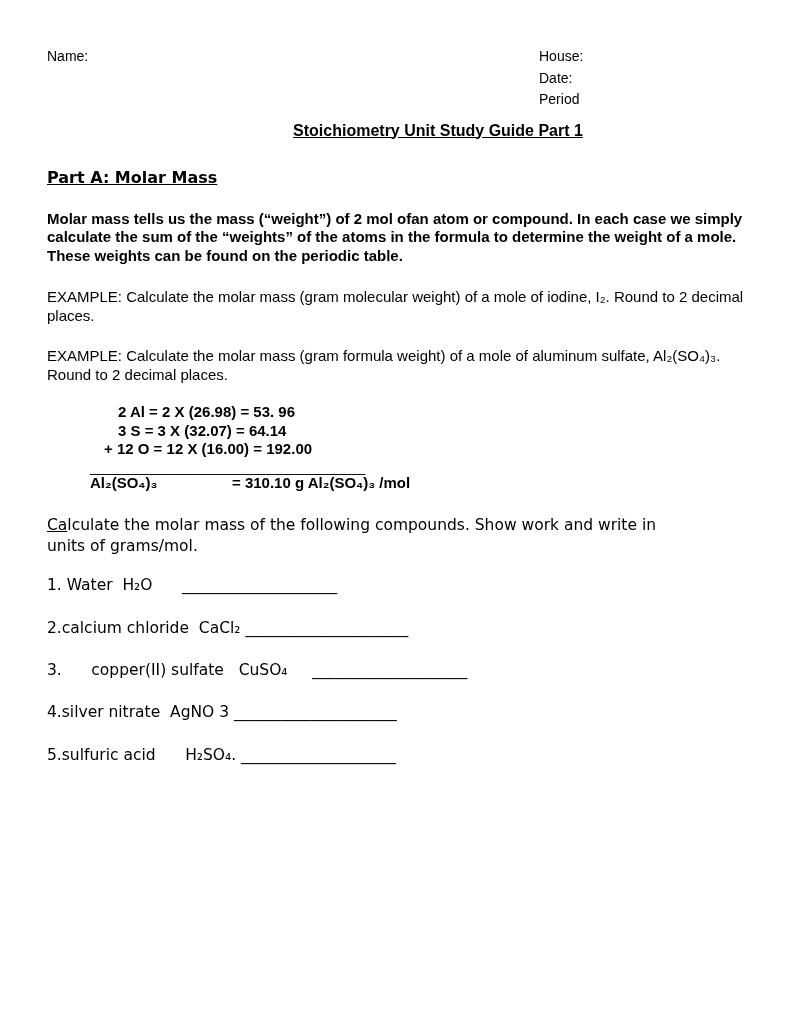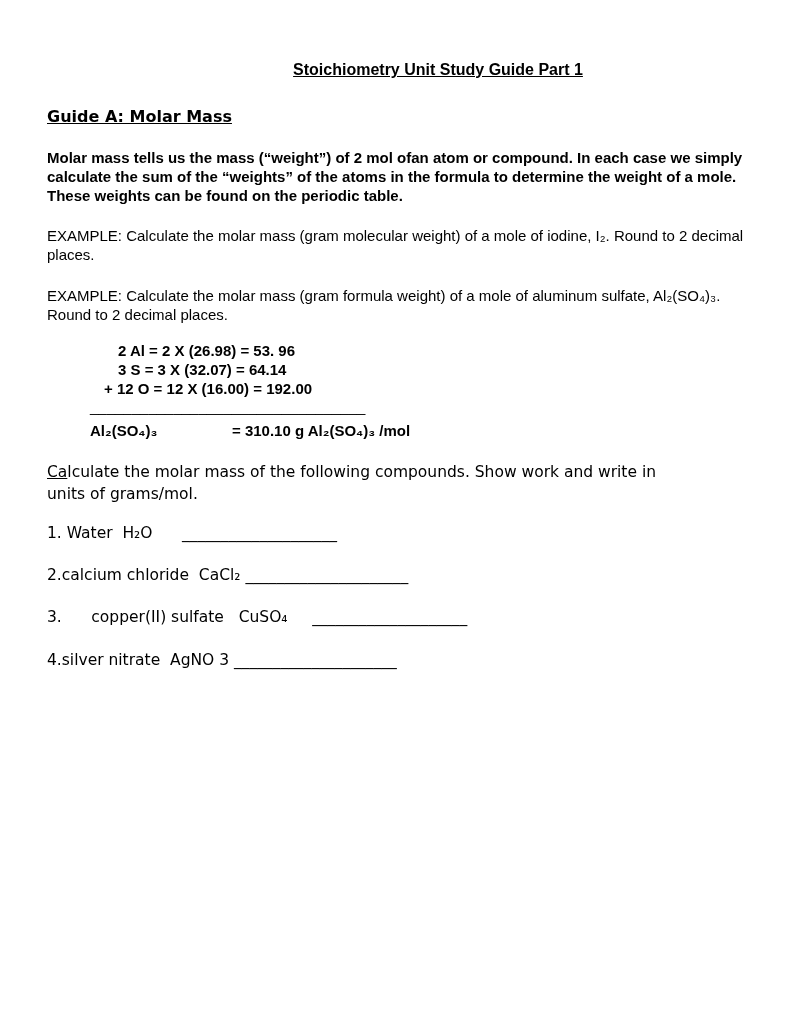--- a/index.html
+++ b/index.html
@@ -32,39 +32,47 @@
   .intro { margin-top: 22px; font-weight: bold; max-width: 700px; line-height: 1.25; }
   .example { margin-top: 22px; font-weight: normal; max-width: 700px; line-height: 1.25; }
 
   .work1 { margin: 26px 0 0 66px; }
   .b { font-weight: bold; }
 
   .work2 { margin: 18px 0 0 43px; font-weight: bold; line-height: 1.25; }
   .wl12 { padding-left: 28px; }
   .wl3  { padding-left: 14px; }
   .divider { font-weight: normal; letter-spacing: 0; line-height: 1; }
-  .result-row { margin-top: 8px; }
+  .result-row { margin-top: 0; }
   .result-formula { display: inline-block; width: 142px; }
 
   .hand { font-family: "DejaVu Sans", sans-serif; font-size: 15.5px; }
   .instr { margin-top: 22px; max-width: 640px; line-height: 1.4; }
   .u { text-decoration: underline; }
   .prob { margin-top: 23px; white-space: pre-wrap; }
   .prob-first { margin-top: 18px; }
   .blank { letter-spacing: 0; }
 </style>
 </head>
 <body>
 
 <div class="page">
 
+  <div class="header">
+    <div class="header-left">Name:</div>
+    <div class="header-right">
+      <span>House:</span>
+      <span>Date:</span>
+      <span>Period</span>
+    </div>
+  </div>
 
   <h1 class="title">Stoichiometry Unit Study Guide Part 1</h1>
 
-  <h2 class="part-heading">Guide A: Molar Mass</h2>
+  <h2 class="part-heading">Part A: Molar Mass</h2>
 
   <p class="intro">Molar mass tells us the mass (“weight”) of 2 mol ofan atom or compound.  In each case we simply calculate the sum of the “weights” of the atoms in the formula to determine the weight of a mole. These weights can be found on the periodic table.</p>
 
   <p class="example">EXAMPLE:  Calculate the molar mass (gram molecular weight) of a mole of iodine, I₂. Round to 2 decimal places.</p>
 
 
   <p class="example">EXAMPLE:  Calculate the molar mass (gram formula weight) of a mole of aluminum sulfate, Al₂(SO₄)₃. Round to 2 decimal places.</p>
 
   <div class="work2">
     <div class="wl12">2 Al =  2 X (26.98) = 53. 96</div>
@@ -80,15 +88,16 @@
     <p class="instr"><span class="u">Ca</span><span>lculate the molar mass of the following compounds. Show work and write in units of grams/mol.</span></p>
 
     <div class="prob prob-first"><span>1. Water  H₂O      </span><span class="blank">____________________</span></div>
 
     <div class="prob"><span>2.calcium chloride  CaCl₂ </span><span class="blank">_____________________</span></div>
 
     <div class="prob"><span>3.      copper(II) sulfate   CuSO₄     </span><span class="blank">____________________</span></div>
 
     <div class="prob"><span>4.silver nitrate  AgNO 3 </span><span class="blank">_____________________</span></div>
 
+    <div class="prob"><span>5.sulfuric acid      H₂SO₄. </span><span class="blank">____________________</span></div>
   </div>
 
 </div>
 
 </body></html>

